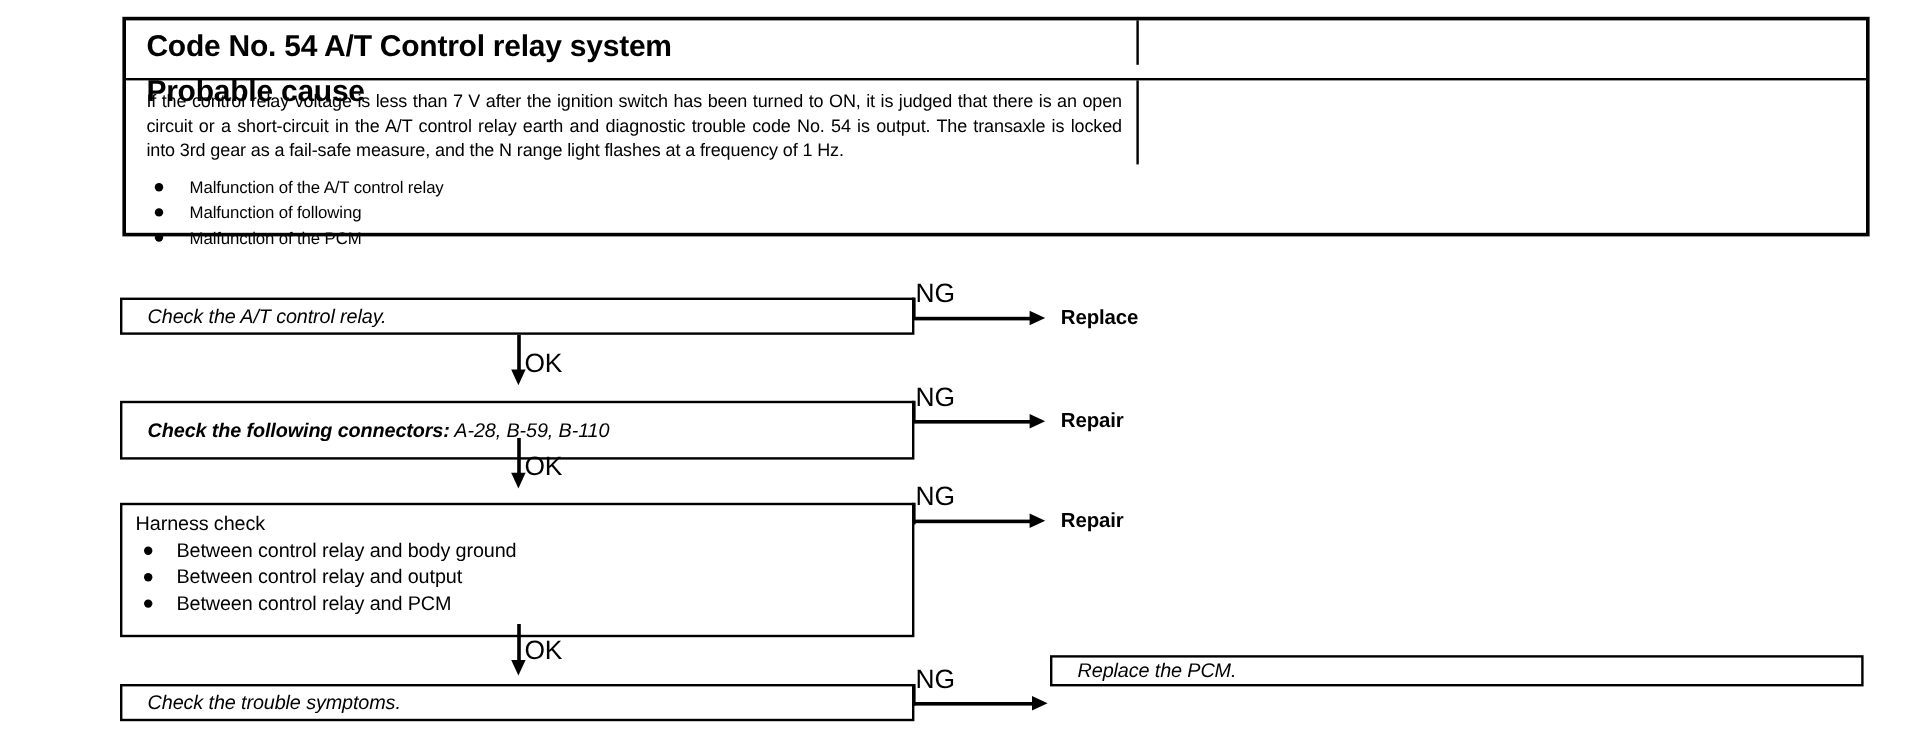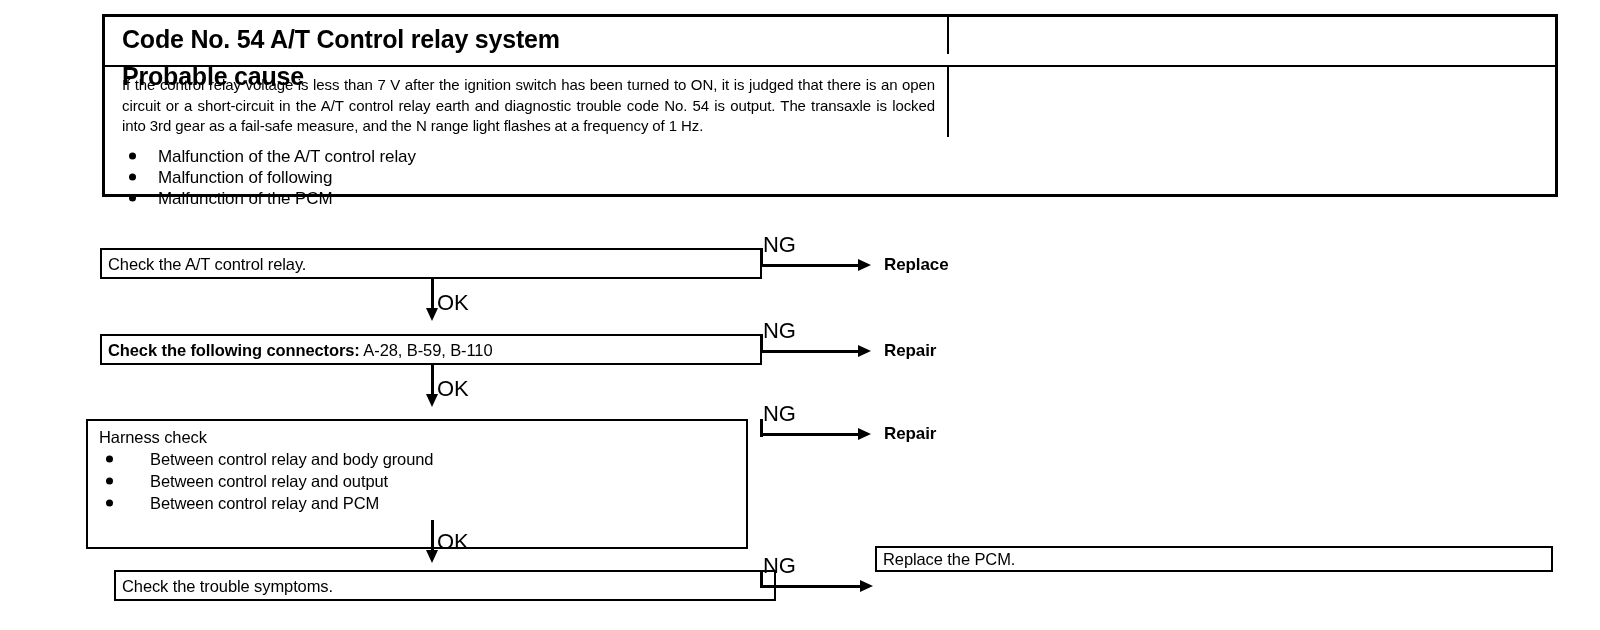--- a/index.html
+++ b/index.html
@@ -69,21 +69,21 @@
     text-align: justify;
     text-justify: inter-word;
     letter-spacing: -0.1px;
   }
   .cause-list {
     margin: 0;
     padding: 9px 0 0 0;
     list-style: none;
   }
   .cause-list li {
-    font-size: 17px;
+    font-size: 14px;
     line-height: 21px;
     padding-left: 53px;
     position: relative;
     letter-spacing: -0.1px;
     white-space: nowrap;
   }
   .cause-list li .bullet {
     position: absolute;
     left: 24px;
     top: 50%;
@@ -112,42 +112,43 @@
     font-size: 16.5px;
     line-height: 20px;
     letter-spacing: -0.1px;
     white-space: nowrap;
   }
   .fbox.single {
     display: flex;
     align-items: center;
   }
   .fbox.single .ftext {
-    padding-left: 6px;
+    padding-left: 21px;
+    font-style: italic;
   }
   .bold {
     font-weight: bold;
   }
 
   .harness-title {
     font-size: 16.5px;
     line-height: 20px;
     padding: 6px 0 0 11px;
     letter-spacing: -0.1px;
   }
   .harness-list {
     margin: 0;
     padding: 1px 0 0 0;
     list-style: none;
   }
   .harness-list li {
     font-size: 16.5px;
     line-height: 22px;
     position: relative;
-    padding-left: 62px;
+    padding-left: 45px;
     letter-spacing: -0.1px;
     white-space: nowrap;
   }
   .harness-list li .bullet {
     position: absolute;
     left: 18px;
     top: 50%;
     transform: translateY(-50%);
     width: 7px;
     height: 7px;
@@ -242,33 +243,33 @@
     <div class="vline" style="left:760px; top:248px; height:18px;"></div>
     <div class="hline" style="left:760px; top:264px; width:101px;"></div>
     <div class="arrow-right" style="left:858px; top:259px;"></div>
     <div class="edge-label" style="left:763px; top:232px;">NG</div>
     <div class="result-label" style="left:884px; top:255px;text-align:right;">Replace</div>
 
     <div class="vline" style="left:431px; top:279px; height:33px;"></div>
     <div class="arrow-down" style="left:426px; top:308px;"></div>
     <div class="edge-label" style="left:437px; top:290px;">OK</div>
 
-    <div class="fbox single" style="left:100px; top:334px; width:662px; height:31px;text-align:center;">
+    <div class="fbox single" style="left:100px; top:334px; width:662px; height:49px;text-align:center;">
       <span class="ftext"><span class="bold">Check the following connectors:</span><span> A-28, B-59, B-110</span></span>
     </div>
     <div class="vline" style="left:760px; top:334px; height:18px;"></div>
     <div class="hline" style="left:760px; top:350px; width:101px;"></div>
     <div class="arrow-right" style="left:858px; top:345px;"></div>
     <div class="edge-label" style="left:763px; top:318px;">NG</div>
     <div class="result-label" style="left:884px; top:341px;">Repair</div>
     <div class="vline" style="left:431px; top:365px; height:33px;"></div>
     <div class="arrow-down" style="left:426px; top:394px;"></div>
     <div class="edge-label" style="left:437px; top:376px;">OK</div>
 
-    <div class="fbox" style="left:86px; top:419px; width:662px; height:130px;">
+    <div class="fbox" style="left:100px; top:419px; width:662px; height:112px;">
       <div class="harness-title">Harness check</div>
       <ul class="harness-list">
         <li>
           <span class="bullet"></span>
           <span>Between control relay and body ground</span>
         </li>
         <li>
           <span class="bullet"></span>
           <span>Between control relay and output</span>
         </li>
@@ -280,21 +281,21 @@
     </div>
     <div class="vline" style="left:760px; top:419px; height:18px;"></div>
     <div class="hline" style="left:760px; top:433px; width:101px;"></div>
     <div class="arrow-right" style="left:858px; top:428px;"></div>
     <div class="edge-label" style="left:763px; top:401px;">NG</div>
     <div class="result-label" style="left:884px; top:424px;">Repair</div>
     <div class="vline" style="left:431px; top:520px; height:34px;"></div>
     <div class="arrow-down" style="left:426px; top:550px;"></div>
     <div class="edge-label" style="left:437px; top:529px;">OK</div>
 
-    <div class="fbox single" style="left:114px; top:570px; width:662px; height:31px;">
+    <div class="fbox single" style="left:100px; top:570px; width:662px; height:31px;">
       <span class="ftext">Check the trouble symptoms.</span>
     </div>
     <div class="vline" style="left:760px; top:570px; height:18px;"></div>
     <div class="hline" style="left:760px; top:585px; width:101px;"></div>
     <div class="arrow-right" style="left:860px; top:580px;"></div>
     <div class="edge-label" style="left:763px; top:553px;">NG</div>
 
     <div class="fbox single" style="left:875px; top:546px; width:678px; height:26px;">
       <span class="ftext">Replace the PCM.</span>
     </div>

